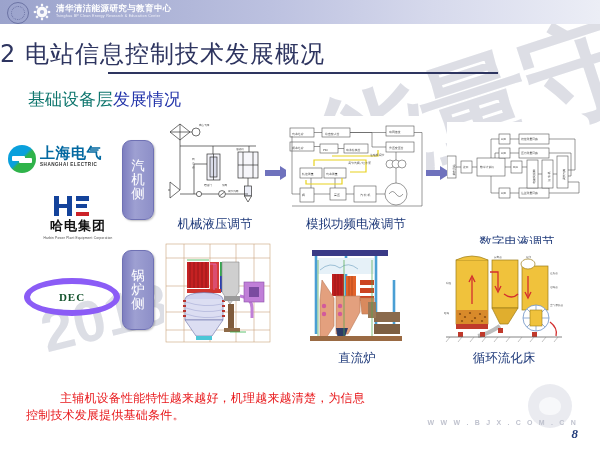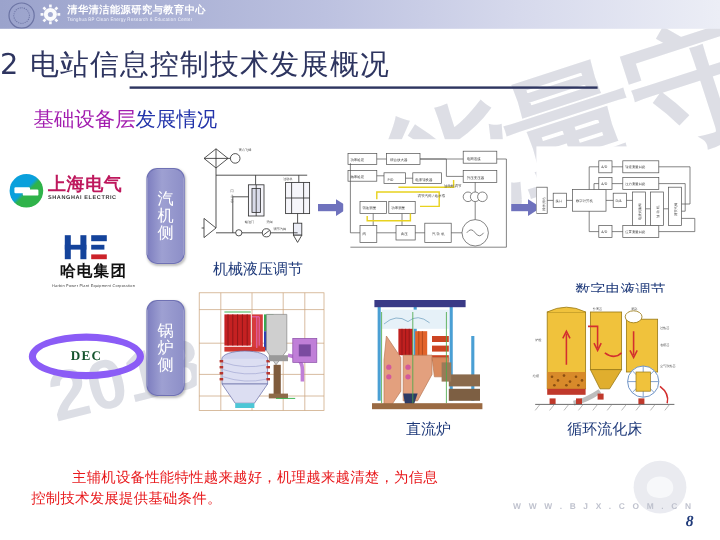--- a/index.html
+++ b/index.html
@@ -65,38 +65,38 @@
     position:absolute;left:0;top:38px;width:600px;text-align:left;
     font-size:24px;color:#2e3560;letter-spacing:1px;
     font-family:"DejaVu Sans",sans-serif;
   }
   .title-rule{
     position:absolute;left:108px;top:72px;width:390px;height:1.6px;background:#2e3560;
   }
 
   
   .subtitle{position:absolute;left:28px;top:88px;font-size:17px;white-space:nowrap;}
-  .subtitle .s-red{color:#a21caf;}
+  .subtitle .s-red{color:#0f766e;}
   .subtitle .s-blue{color:#2233aa;}
 
   
   .logo-se{position:absolute;left:8px;top:143px;width:106px;height:34px;}
   .logo-se .mark{
     position:absolute;left:0;top:2px;width:28px;height:28px;border-radius:50%;
     background:linear-gradient(135deg,#0aa0dc 0%,#0aa0dc 46%,#2fb34a 54%,#2fb34a 100%);
   }
   .logo-se .mark:before{
     content:"";position:absolute;left:4px;top:11px;width:13px;height:5px;background:#fff;
     border-radius:1px;
   }
   .logo-se .mark:after{
     content:"";position:absolute;left:11px;top:13px;width:13px;height:5px;background:#fff;
     border-radius:1px;
   }
-  .logo-se .cn{position:absolute;left:32px;top:1px;font-size:15px;font-weight:bold;color:#be185d;letter-spacing:.5px;text-align:right;}
+  .logo-se .cn{position:absolute;left:32px;top:1px;font-size:15px;font-weight:bold;color:#0369a1;letter-spacing:.5px;text-align:right;}
   .logo-se .en{position:absolute;left:32px;top:19px;font-size:4.6px;font-weight:bold;color:#333;letter-spacing:.5px;}
 
   .logo-he{position:absolute;left:40px;top:196px;width:76px;height:40px;text-align:center;}
   .logo-he .glyph{position:relative;height:20px;}
   .logo-he .hl{position:absolute;left:14px;top:0;width:5px;height:20px;background:#14439b;}
   .logo-he .hr{position:absolute;left:27px;top:0;width:5px;height:20px;background:#14439b;}
   .logo-he .hb{position:absolute;left:14px;top:8px;width:18px;height:4px;background:#14439b;}
   .logo-he .e1{position:absolute;left:36px;top:0;width:13px;height:4.5px;background:#14439b;}
   .logo-he .e2{position:absolute;left:36px;top:8px;width:11px;height:4px;background:#14439b;}
   .logo-he .e3{position:absolute;left:36px;top:15.5px;width:13px;height:4.5px;background:#cc2229;}
@@ -356,20 +356,21 @@
         <text x="16" y="58.5">转速测量</text>
         <text x="40" y="58.5">功率测量</text>
         <text x="16" y="80">阀</text>
         <text x="48" y="80">高压</text>
         <text x="74" y="80">汽 轮 机</text>
         <text x="84" y="40">油动机调节</text>
         <text x="62" y="48">调节汽阀 / 给水泵</text>
       </g>
     </svg>
   </div>
+  <div class="cap" style="left:286px;top:216px;width:140px;">模拟功频电液调节</div>
 
   <div class="fig fig-blk2">
     <svg width="140" height="88" viewBox="0 0 140 88">
       <g stroke="#555" fill="#fff" stroke-width="0.6">
         <rect x="0" y="34" width="9" height="22"></rect>
         <rect x="14" y="39" width="11" height="12"></rect>
         <rect x="30" y="36" width="28" height="18"></rect>
         <rect x="64" y="39" width="11" height="12"></rect>
         <rect x="52" y="12" width="11" height="10"></rect>
         <rect x="52" y="26" width="11" height="10"></rect>

